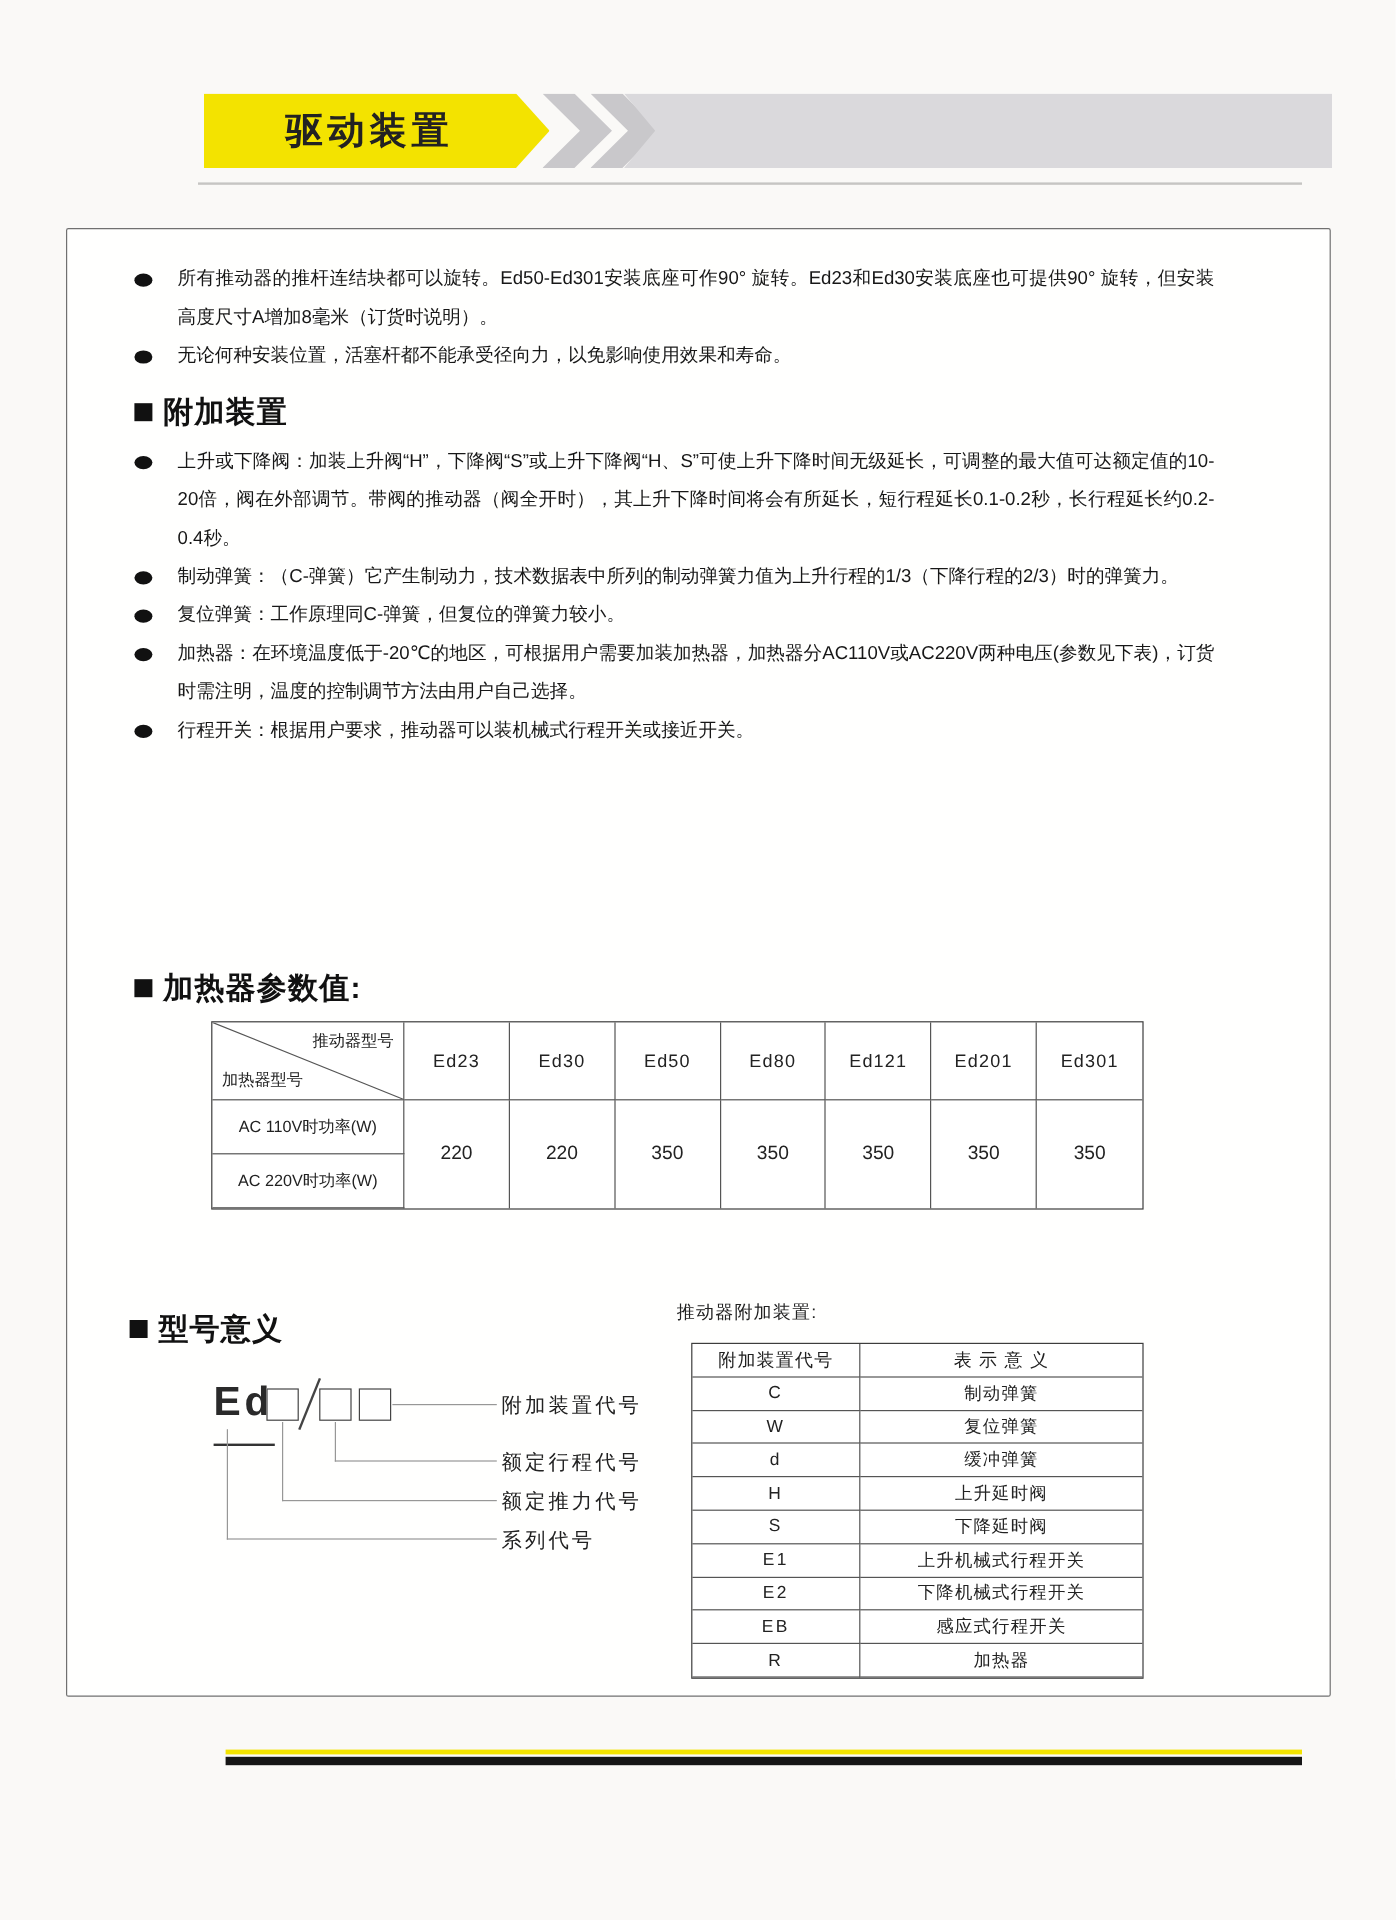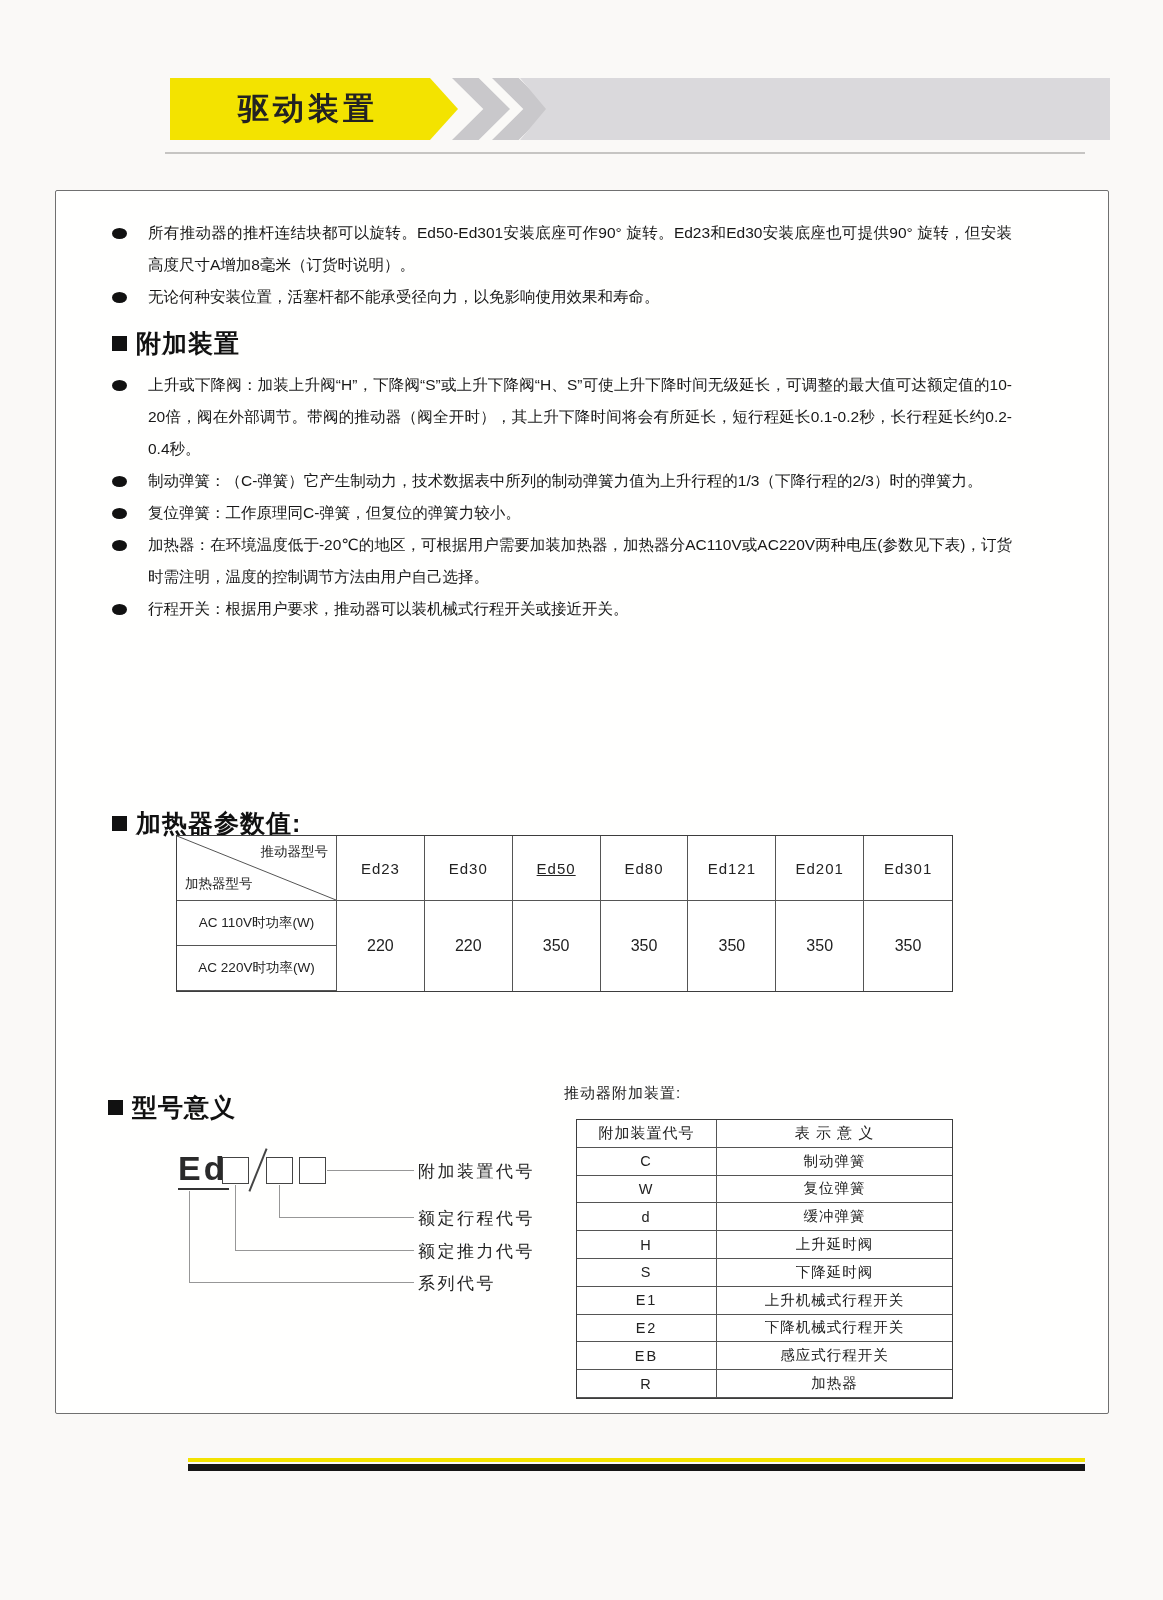--- a/index.html
+++ b/index.html
@@ -38,54 +38,54 @@
   .bullet-row{display:flex;align-items:flex-start;gap:10px;}
   .bullet-dot{flex:0 0 15px;width:11px;height:11px;border-radius:50%;background:#111;margin:11px 11px 0 0;}
   .bullet-text{flex:1;font-size:15.5px;line-height:32px;text-align:justify;color:#171717;}
   .section-heading{display:flex;align-items:center;gap:9px;margin:14px 0 9px 0;}
   .section-square{width:15px;height:15px;background:#111;flex:0 0 15px;}
   .section-title{font-size:25px;font-weight:bold;color:#111;letter-spacing:1px;}
   
   .heater-heading{position:absolute;left:56px;top:602px;}
   
   .heater-grid{
-    position:absolute;left:120px;top:644px;width:775px;height:155px;
+    position:absolute;left:120px;top:660px;width:775px;height:155px;
     display:grid;grid-template-columns:160px repeat(7,1fr);grid-template-rows:65px 45px 45px;
     border:1.5px solid #3d3d3d;background:#fff;font-size:15px;color:#222;
   }
   .heater-grid .cell{border-right:1px solid #555;border-bottom:1px solid #555;display:flex;align-items:center;justify-content:center;}
   .h-corner{grid-area:1/1/2/2;position:relative;}
   .h-corner svg{position:absolute;inset:0;width:100%;height:100%;}
   .h-corner .ct{position:absolute;top:7px;right:8px;font-size:13.5px;}
   .h-corner .cb{position:absolute;bottom:7px;left:8px;font-size:13.5px;}
   .hcols{display:contents;}
   .hcols div{border-right:1px solid #555;border-bottom:1px solid #555;display:flex;align-items:center;justify-content:center;letter-spacing:1px;}
   .hcols div:nth-of-type(1){grid-area:1/2/2/3;}
   .hcols div:nth-of-type(2){grid-area:1/3/2/4;}
-  .hcols div:nth-of-type(3){grid-area:1/4/2/5;text-decoration:underline;}
+  .hcols div:nth-of-type(3){grid-area:1/4/2/5;}
   .hcols div:nth-of-type(4){grid-area:1/5/2/6;}
   .hcols div:nth-of-type(5){grid-area:1/6/2/7;}
   .hcols div:nth-of-type(6){grid-area:1/7/2/8;}
   .hcols div:nth-of-type(7){grid-area:1/8/2/9;border-right:none;}
   .h-rl1{grid-area:2/1/3/2;font-size:13.5px;}
   .h-rl2{grid-area:3/1/4/2;font-size:13.5px;border-bottom:none;}
   .hvals{display:contents;}
   .hvals div{border-right:1px solid #555;display:flex;align-items:center;justify-content:center;font-size:16px;}
   .hvals div:nth-of-type(1){grid-area:2/2/4/3;}
   .hvals div:nth-of-type(2){grid-area:2/3/4/4;}
   .hvals div:nth-of-type(3){grid-area:2/4/4/5;}
   .hvals div:nth-of-type(4){grid-area:2/5/4/6;}
   .hvals div:nth-of-type(5){grid-area:2/6/4/7;}
   .hvals div:nth-of-type(6){grid-area:2/7/4/8;}
   .hvals div:nth-of-type(7){grid-area:2/8/4/9;border-right:none;}
   
   .model-heading{position:absolute;left:52px;top:886px;}
   .pusher-caption{position:absolute;left:508px;top:893px;font-size:15px;color:#222;letter-spacing:1px;}
   .model-diagram{position:absolute;left:108px;top:950px;width:440px;height:170px;}
-  .md-ed{position:absolute;left:14px;top:10px;font-size:34px;font-weight:600;letter-spacing:3px;color:#2a2a2a;border-bottom:2px solid #333;padding:0 2px 3px 0;line-height:1;}
+  .md-ed{position:absolute;left:14px;top:10px;font-size:34px;font-weight:600;letter-spacing:3px;color:#2a2a2a;border-bottom:2px solid #333;padding:0 2px 18px 0;line-height:1;}
   .md-box{position:absolute;top:16px;width:25px;height:25px;border:1.5px solid #444;background:#fff;}
   .md-b1{left:58px;} .md-b2{left:102px;} .md-b3{left:135px;}
   .md-slash{position:absolute;left:93px;top:6px;height:46px;border-left:2px solid #444;transform:rotate(22deg);}
   .md-line{position:absolute;background:#979797;}
   .md-label{position:absolute;left:254px;font-size:17px;color:#222;letter-spacing:2.5px;white-space:nowrap;}
   
   .pt-grid{
     position:absolute;left:520px;top:928px;width:375px;height:278px;
     display:grid;grid-template-columns:140px 1fr;grid-template-rows:repeat(10,1fr);
     border:1.5px solid #3d3d3d;background:#fff;color:#222;

